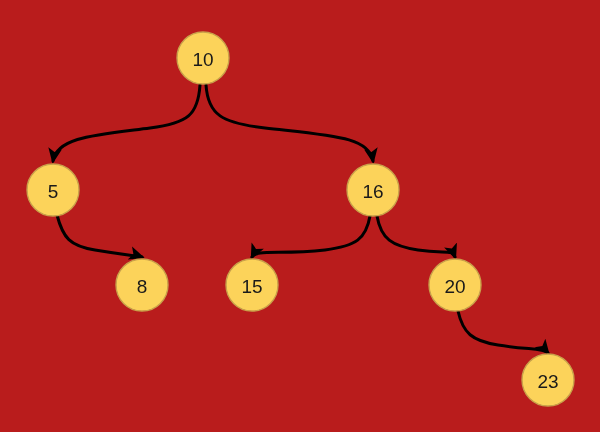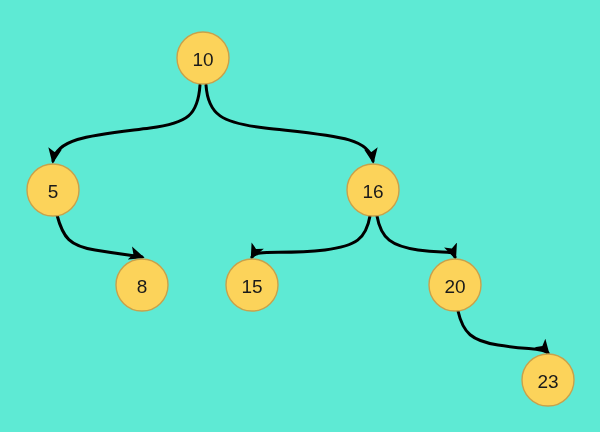--- a/index.html
+++ b/index.html
@@ -43,21 +43,21 @@
     font-size: 19px;
     fill: #1a1a1a;
     text-anchor: middle;
     dominant-baseline: central;
     user-select: none;
   }
 </style>
 </head>
 <body>
 
-<div id="diagram-root" style="background: #5eead4;">
+<div id="diagram-root" style="background: #b91c1c;">
   <svg id="tree-svg" viewBox="0 0 600 432" xmlns="http://www.w3.org/2000/svg">
 
     <defs>
       <marker id="arrowhead" viewBox="0 0 10 10" refX="8.2" refY="5" markerWidth="5.2" markerHeight="5.2" orient="auto-start-reverse">
         <path d="M 0 0.6 L 10 5 L 0 9.4 L 2.4 5 Z" fill="#000000"></path>
       </marker>
     </defs>
 
     <g id="edges-layer">
       <path class="edge-path" marker-end="url(#arrowhead)" d="M 200,85 C 198,115 188,123 150,128 C 95,135 57,137 53,161" stroke="#000000" stroke-width="3"></path>

